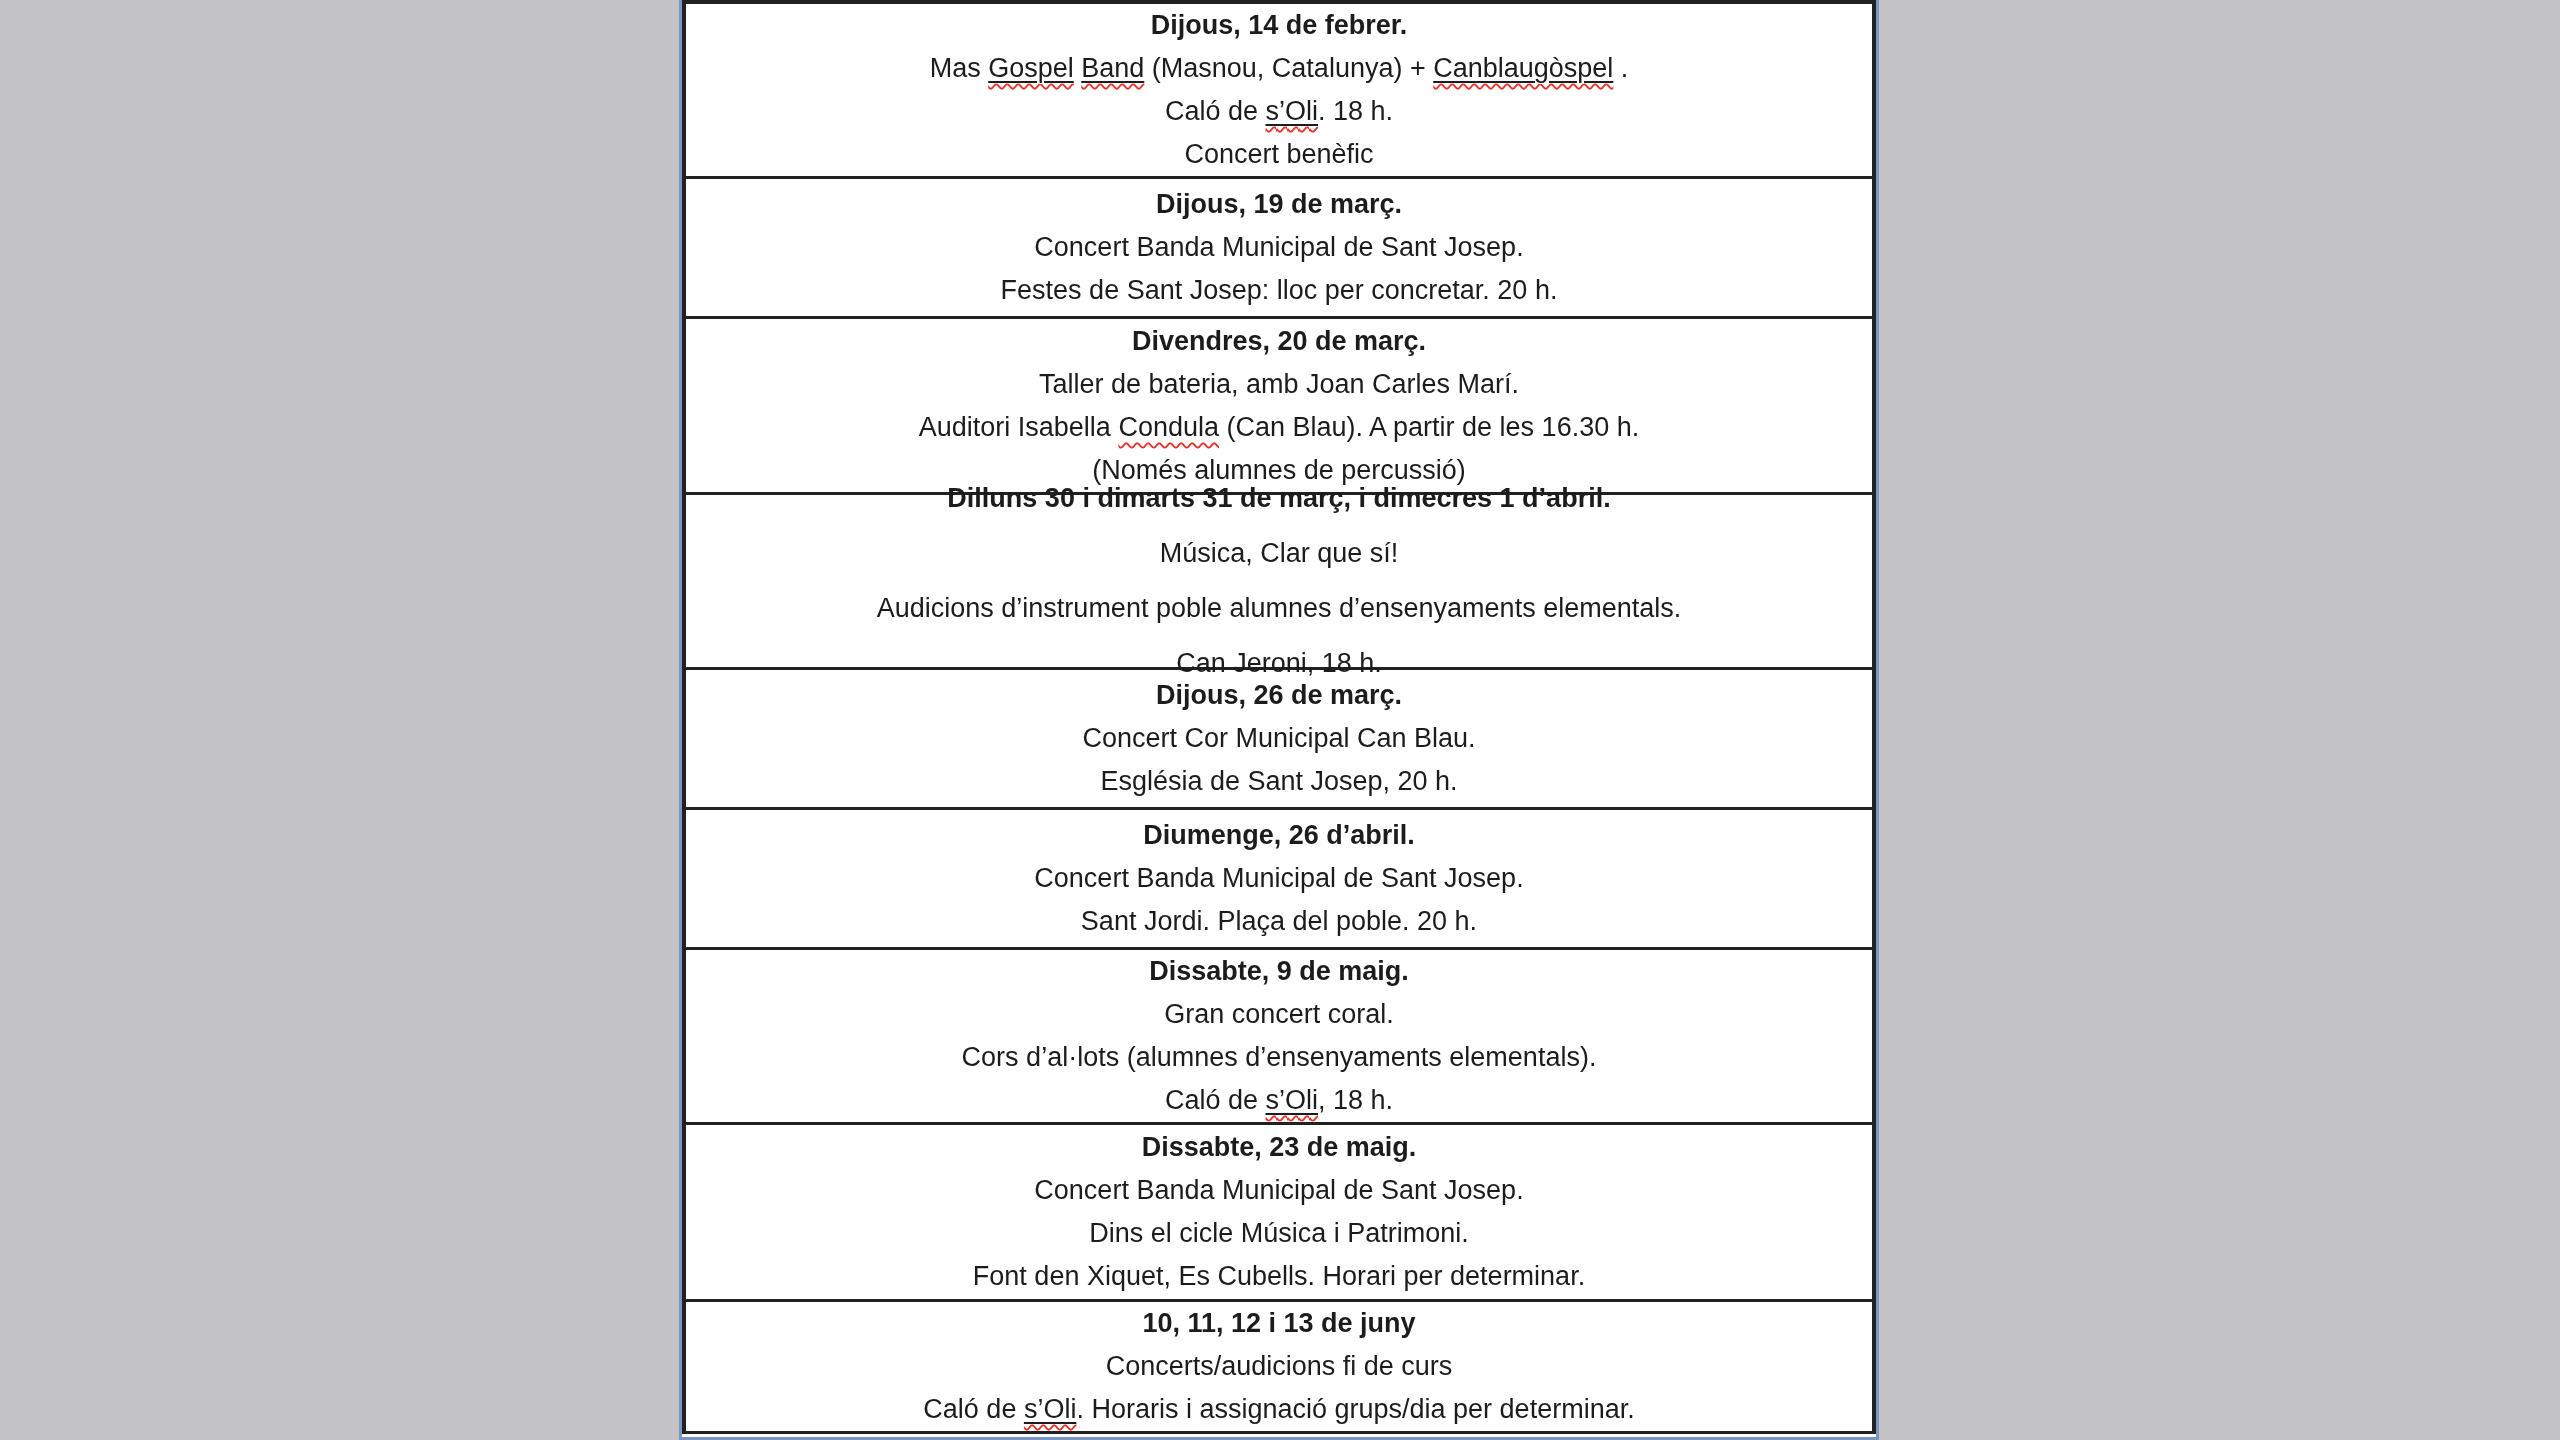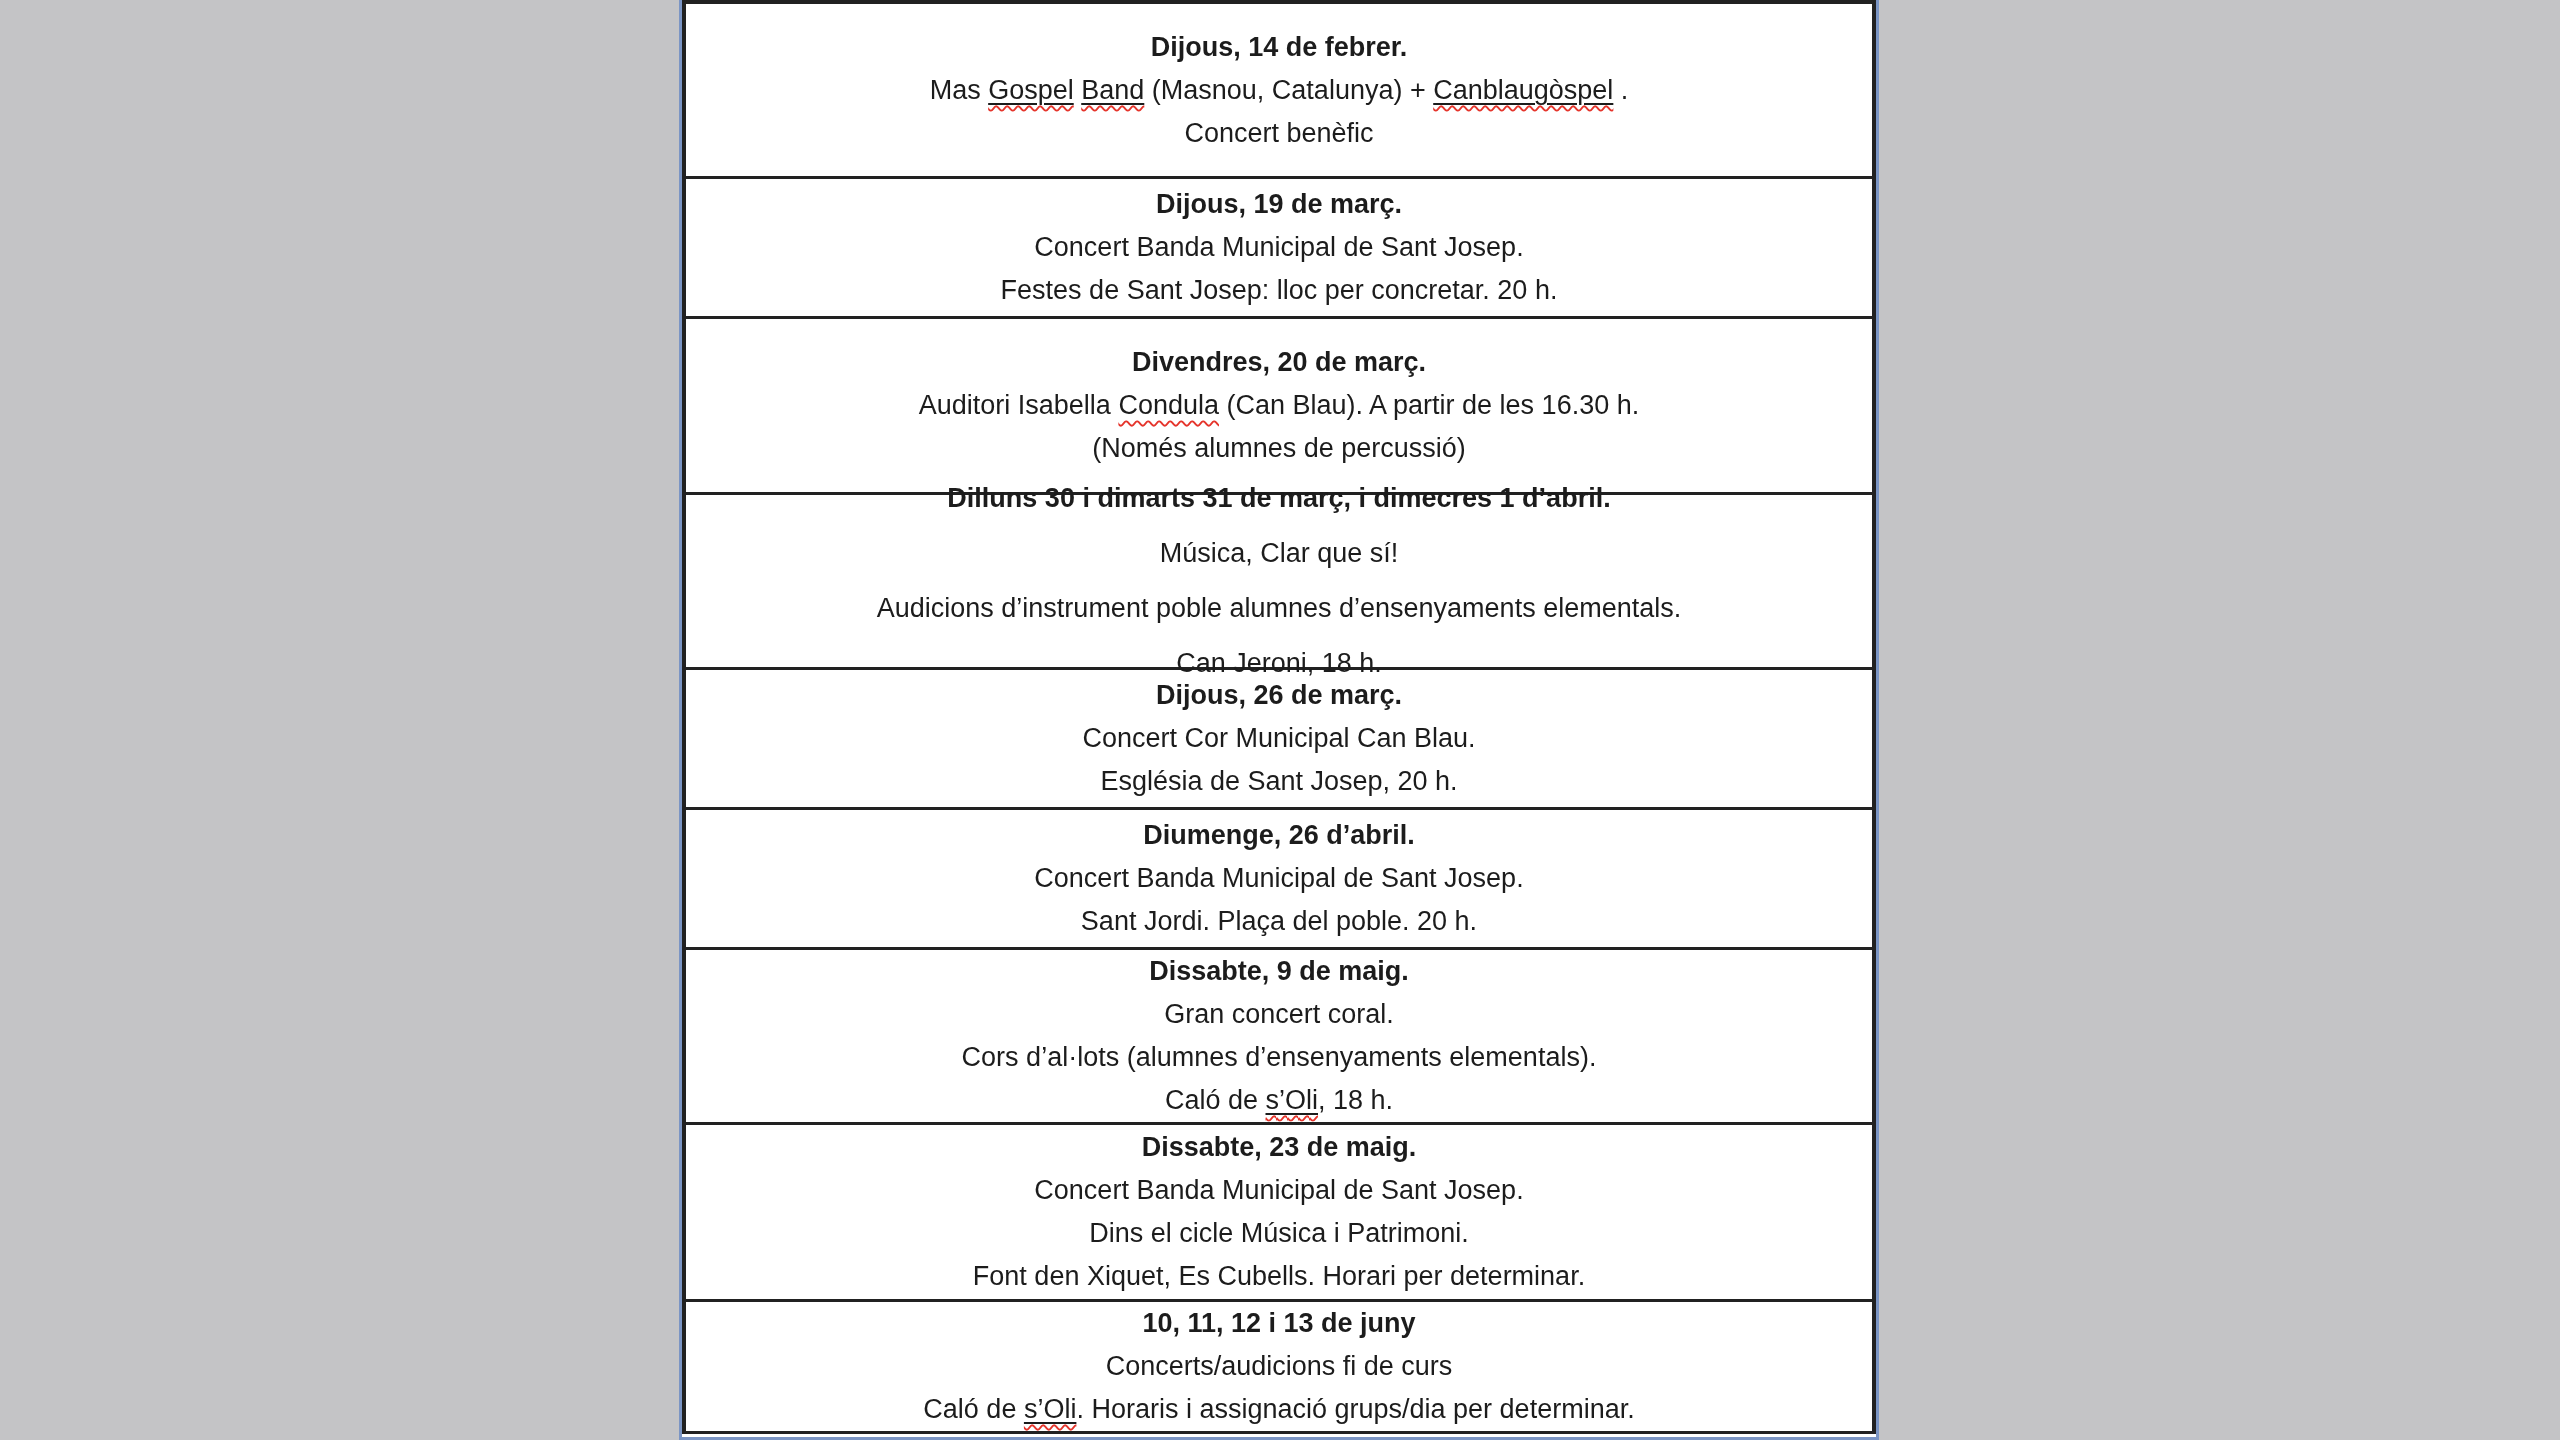--- a/index.html
+++ b/index.html
@@ -90,29 +90,31 @@
 </head>
 <body>
 
 <div class="stage">
   <div class="doc">
     <div class="doc-inner">
       <div class="tbl">
           <div class="row">
             <div class="title">Dijous, 14 de febrer.</div>
             <div class="line"><span>Mas </span><span class="u"><span class="sq">Gospel</span></span><span> </span><span class="u"><span class="sq">Band</span></span><span> (Masnou, Catalunya) + </span><span class="u"><span class="sq">Canblaugòspel</span></span><span> .</span></div>
+            <div class="line"><span>Caló de </span><span class="u"><span class="sq">s’Oli</span></span><span>. 18 h.</span></div>
             <div class="line"><span>Concert benèfic</span></div>
           </div>
           <div class="row">
             <div class="title">Dijous, 19 de març.</div>
             <div class="line"><span>Concert Banda Municipal de Sant Josep.</span></div>
             <div class="line"><span>Festes de Sant Josep: lloc per concretar. 20 h.</span></div>
           </div>
           <div class="row">
             <div class="title">Divendres, 20 de març.</div>
+            <div class="line"><span>Taller de bateria, amb Joan Carles Marí.</span></div>
             <div class="line"><span>Auditori Isabella </span><span class="sq">Condula</span><span> (Can Blau). A partir de les 16.30 h.</span></div>
             <div class="line"><span>(Només alumnes de percussió)</span></div>
           </div>
           <div class="row">
             <div class="title">Dilluns 30 i dimarts 31 de març, i dimecres 1 d’abril.</div>
             <div class="line"><span>Música, Clar que sí!</span></div>
             <div class="line"><span>Audicions d’instrument poble alumnes d’ensenyaments elementals.</span></div>
             <div class="line"><span>Can Jeroni, 18 h.</span></div>
           </div>
           <div class="row">

